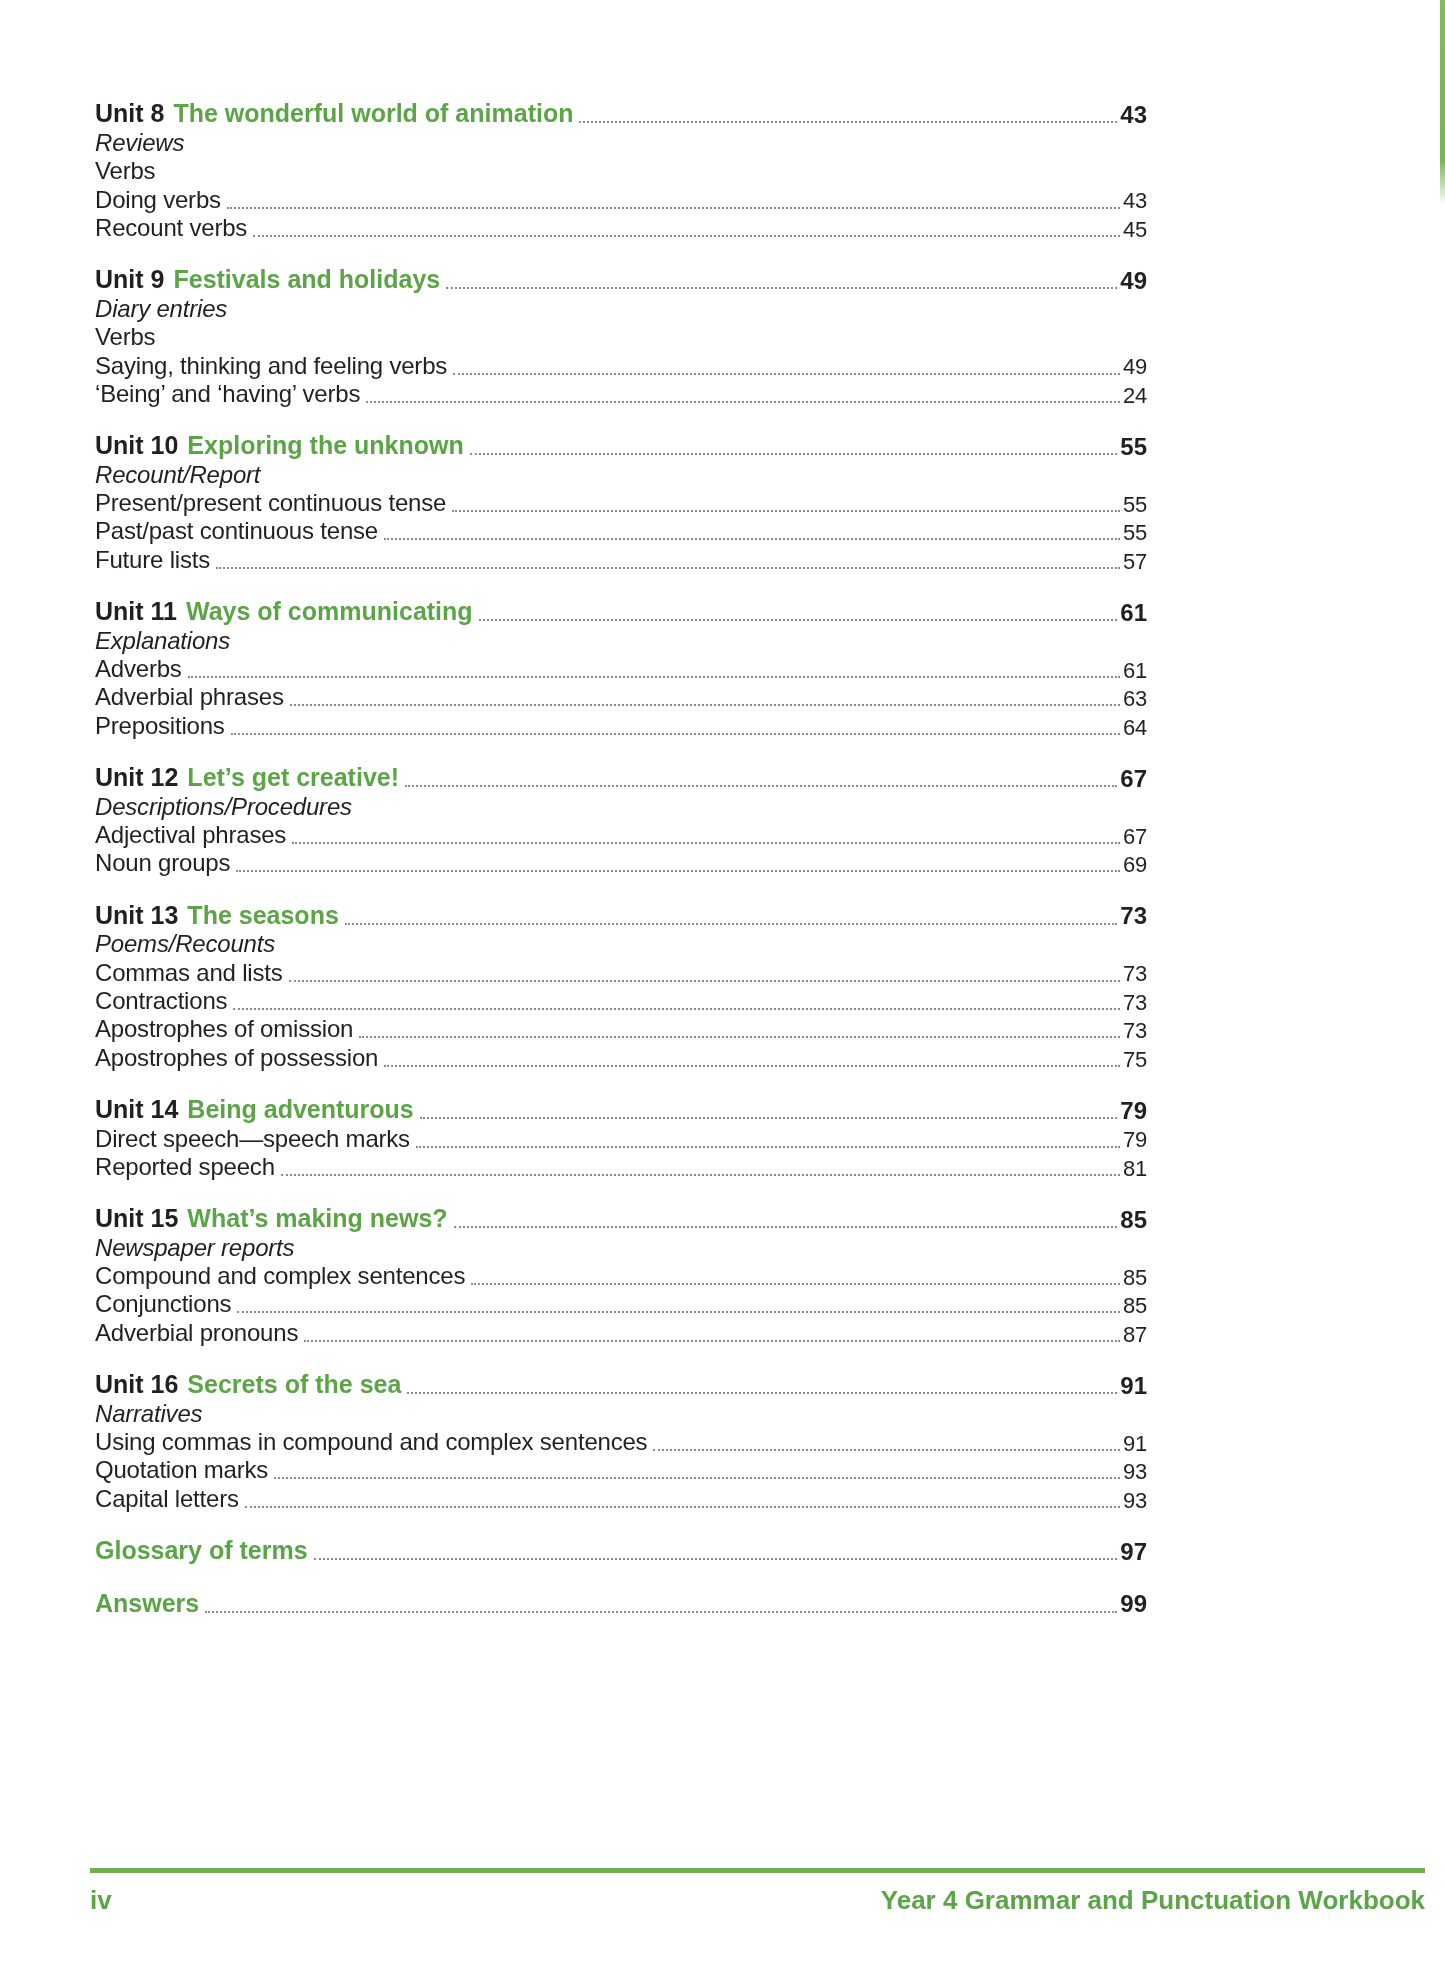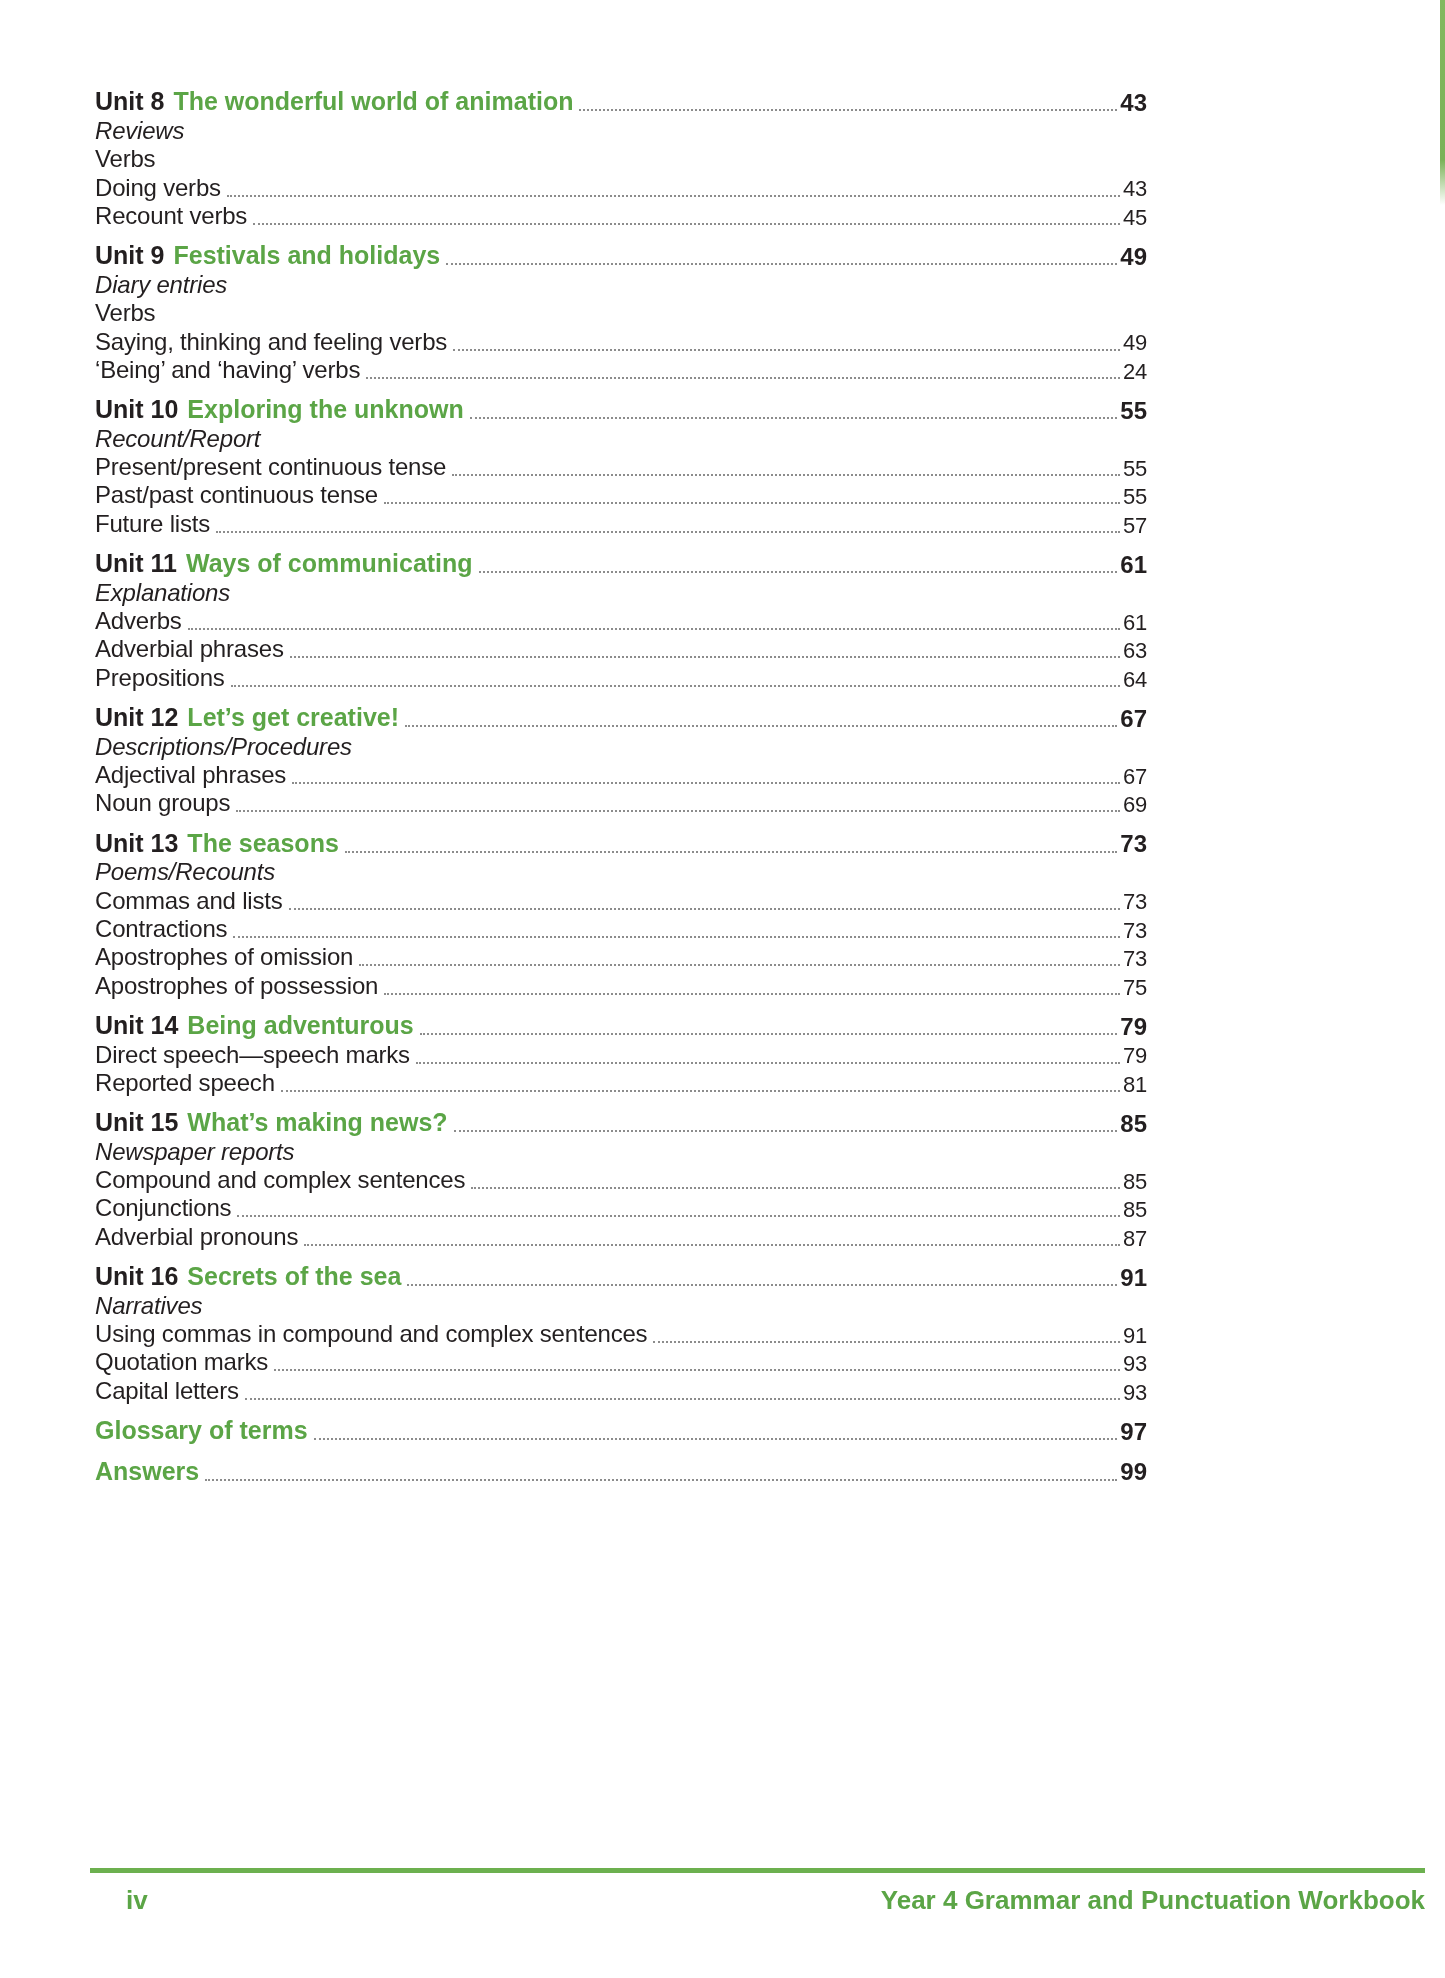--- a/index.html
+++ b/index.html
@@ -26,35 +26,35 @@
     letter-spacing:-0.2px;
   }
   .row .label{white-space:nowrap;}
   .leader{
     flex:1 1 auto;min-width:24px;
     border-bottom:2px dotted #8c8c8c;
     margin:0 3px 5px 6px;
     align-self:flex-end;
   }
   .pagenum{white-space:nowrap;font-size:22px;line-height:1.1;}
-  .heading{margin-top:12px;font-weight:bold;font-size:25px;letter-spacing:0;}
+  .heading{margin-top:24px;font-weight:bold;font-size:25px;letter-spacing:0;}
   .heading .pagenum{font-weight:bold;font-size:24px;}
   .unit-num{color:#231f20;margin-right:9px;}
   .unit-title{color:#5ba546;}
   .subtitle .label{font-style:italic;}
   .footer{
     position:absolute;left:90px;right:20px;top:1868px;
   }
   .footer-rule{
     height:5px;background:#6cb04f;border:none;margin:0;
   }
   .footer-row{
     display:flex;justify-content:space-between;align-items:flex-start;
     margin-top:12px;
-    font-weight:bold;font-size:26px;color:#5ba546;margin-left:36px;
+    font-weight:bold;font-size:26px;color:#5ba546;
   }
 </style>
 </head>
 <body>
 
 <div class="page">
   <div class="edge-strip"></div>
 
   <main class="toc" id="toc-root">
       <section class="unit">

